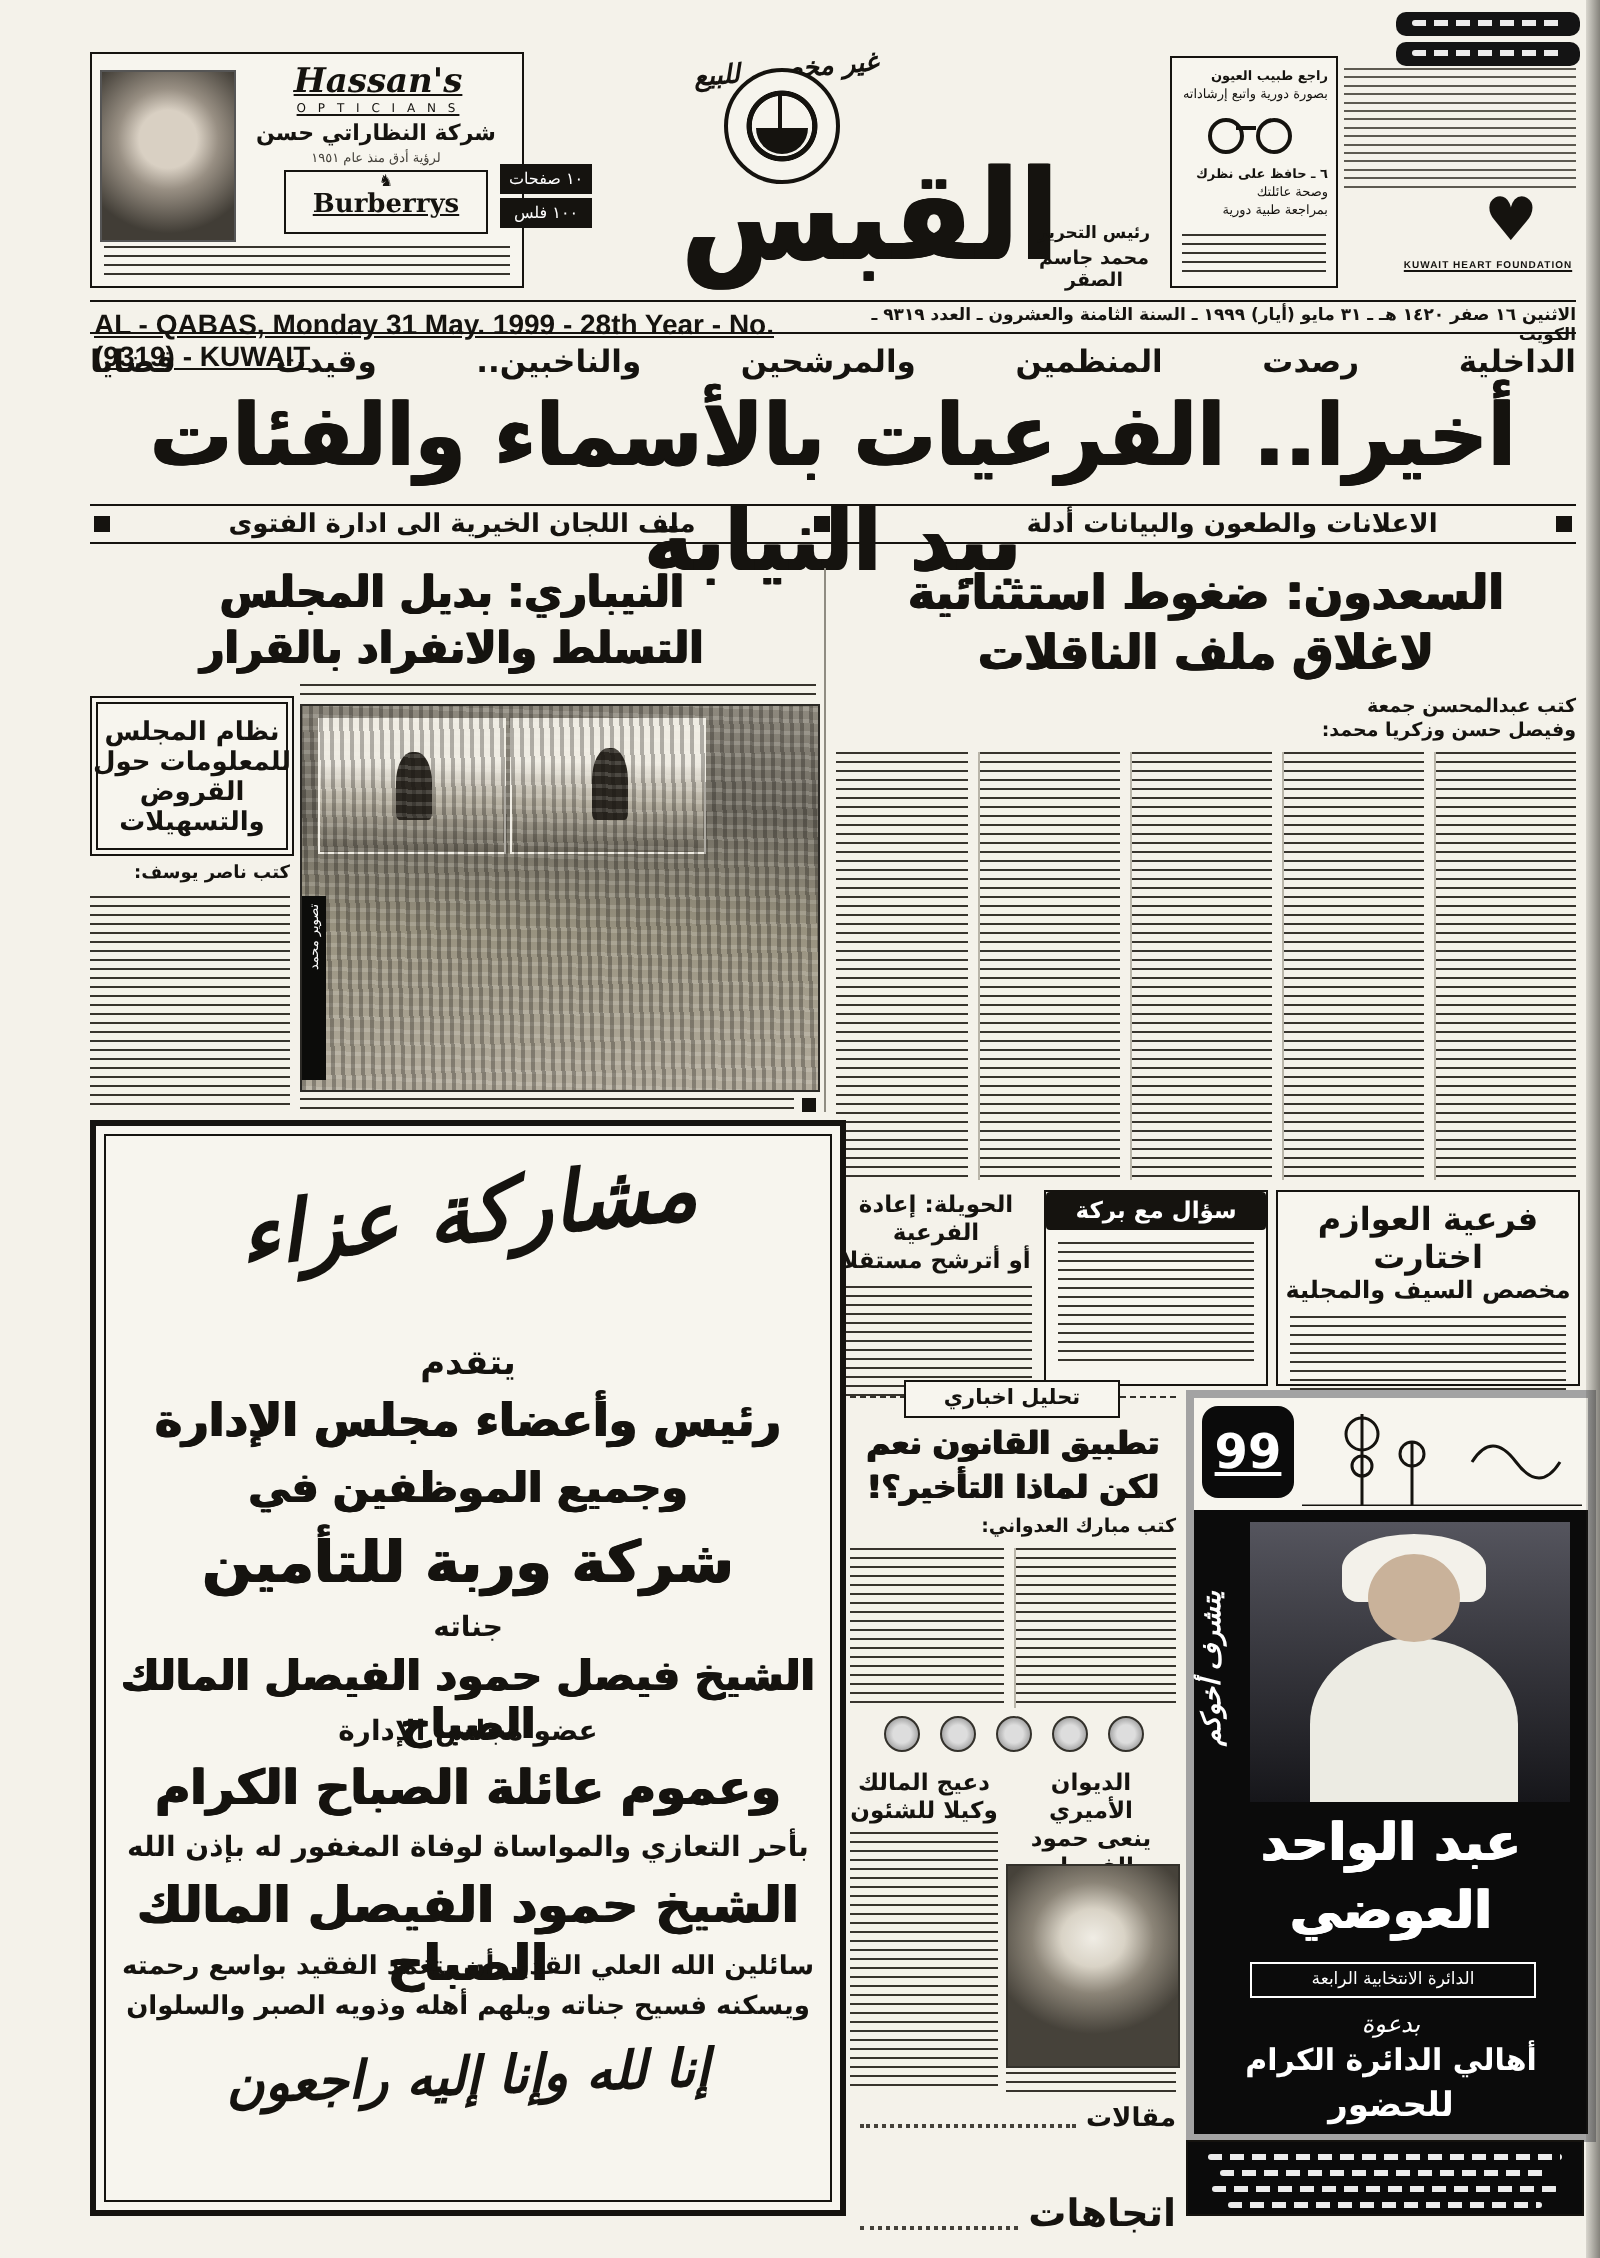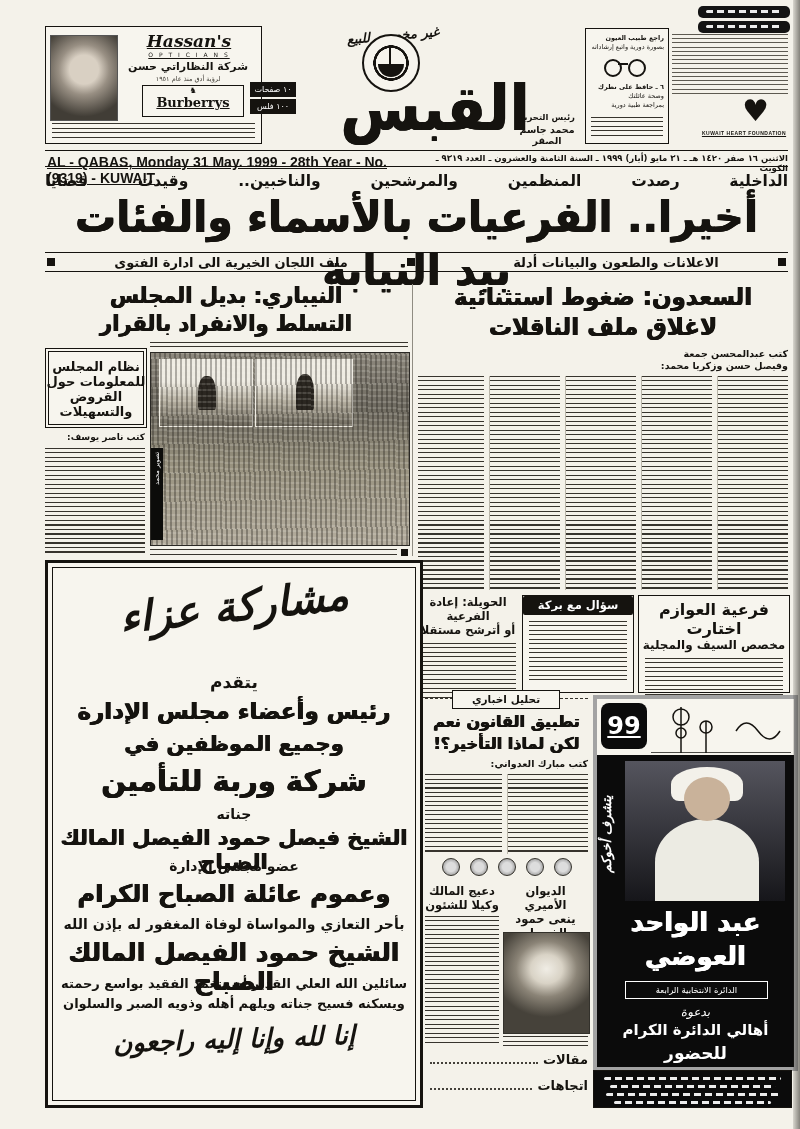--- a/index.html
+++ b/index.html
@@ -199,21 +199,21 @@
     <div class="b c" style="font-size:11.5px;">دعيج المالك</div>
     <div class="b c" style="font-size:11.5px;">وكيلا للشئون</div>
   </div>
   <div class="abs st" style="left:425px;top:916px;width:74px;height:128px;"></div>
 
   <div class="abs" style="left:425px;top:1052px;width:163px;display:flex;align-items:flex-end;">
     <div class="b" style="font-size:13px;">مقالات</div>
     <div class="leader"></div>
   </div>
   <div class="abs" style="left:425px;top:1078px;width:163px;display:flex;align-items:flex-end;">
-    <div class="b" style="font-size:13px;">اتجاهات</div>
+    <div class="b" style="font-size:19px;margin-top:18px;">اتجاهات</div>
     <div class="leader"></div>
   </div>
 
   <div class="abs" style="left:45px;top:560px;width:372px;height:542px;border:3px solid #15130f;background:#f7f5ee;">
     <div class="abs" style="left:4px;top:4px;right:4px;bottom:4px;border:1px solid #15130f;">
       <div class="abs b c" style="left:0;top:14px;width:100%;font-size:42px;font-style:italic;transform:rotate(-6deg);">مشاركة عزاء</div>
       <div class="abs b c" style="left:0;top:104px;width:100%;font-size:17px;">يتقدم</div>
       <div class="abs b c heavy" style="left:0;top:130px;width:100%;font-size:23px;">رئيس وأعضاء مجلس الإدارة</div>
       <div class="abs b c heavy" style="left:0;top:164px;width:100%;font-size:21px;">وجميع الموظفين في</div>
       <div class="abs b c heavy" style="left:0;top:196px;width:100%;font-size:29px;">شركة وربة للتأمين</div>

